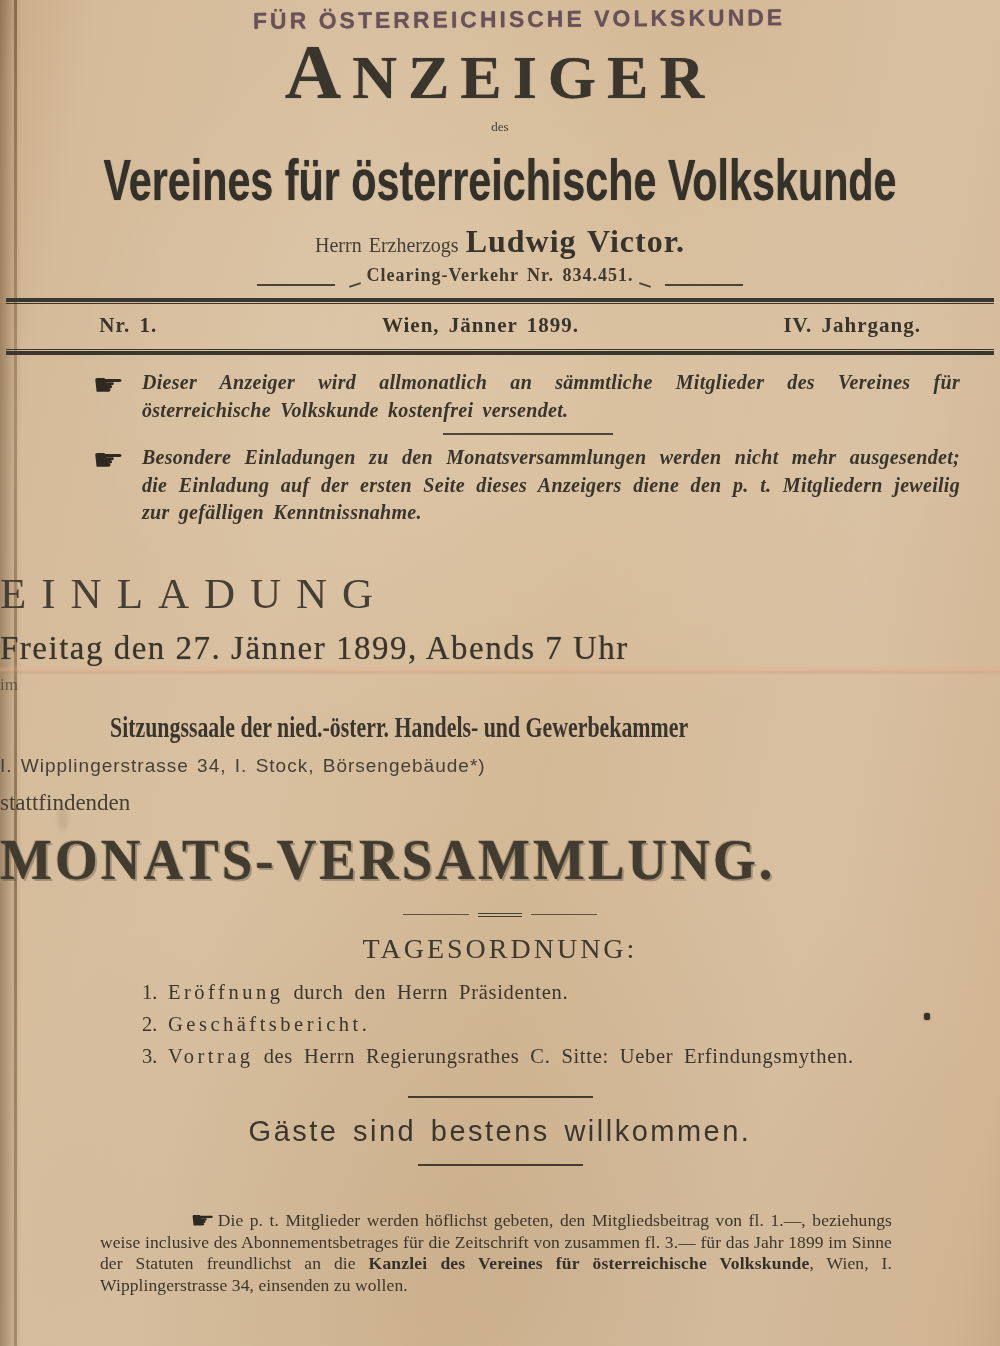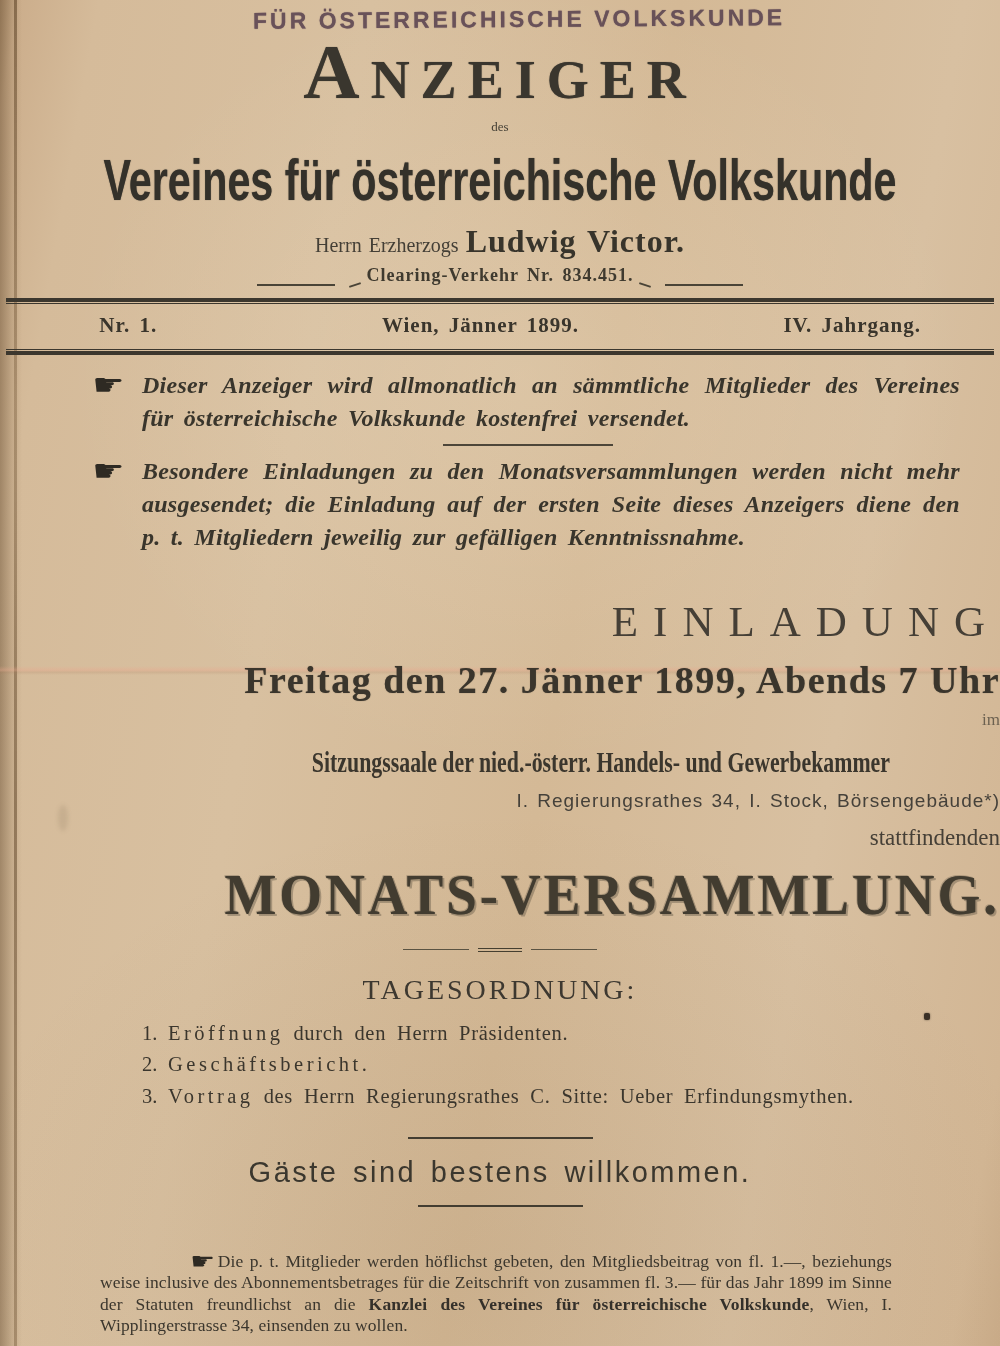--- a/index.html
+++ b/index.html
@@ -27,21 +27,21 @@
   .content{position:relative;z-index:2;}
 
   .stamp{margin:6px 0 0 253px;width:fit-content;
     font-family:"Liberation Sans",sans-serif;font-weight:bold;font-size:23px;letter-spacing:3px;
     color:#5a4350;opacity:.88;transform:rotate(-0.4deg);text-shadow:0 0 1px rgba(90,67,80,.8);}
 
   .masthead{text-align:center;}
   .title{margin:0;font-weight:bold;color:#3a362e;letter-spacing:11px;line-height:1;
     text-shadow:0 0 1px rgba(58,54,46,.75);}
   .title .initial{font-size:78px;}
-  .title .rest{font-size:54px;}
+  .title .rest{font-size:62px;}
   .des{font-size:13px;margin-top:8px;color:#443f35;}
   .org{margin-top:10px;font-family:"Liberation Sans",sans-serif;font-weight:bold;font-size:48px;
     color:#34312a;transform:scale(0.86,1.2);transform-origin:50% 50%;white-space:nowrap;
     text-shadow:0 0 1px rgba(52,49,42,.7);padding:8px 0 10px;}
   .protectorate{font-size:19px;letter-spacing:1px;color:#443f36;margin-top:6px;word-spacing:3px;}
   .patron{margin-top:5px;font-size:20px;color:#443f36;word-spacing:2px;}
   .patron b{font-size:32px;letter-spacing:1px;color:#38342b;text-align:center;}
   .clearing{margin-top:5px;display:flex;align-items:flex-end;justify-content:center;
     font-weight:bold;font-size:18px;letter-spacing:1px;color:#3f3a2f;word-spacing:3px;}
   .orn-dash{display:inline-block;width:78px;border-top:2px solid #4a4437;margin:0 14px;}
@@ -53,43 +53,43 @@
   .issue-bar{display:flex;align-items:flex-end;margin:0 6px;padding:9px 0 11px;}
   .issue-bar .cell{display:flex;align-items:center;justify-content:center;
     font-weight:bold;font-size:21px;color:#3a352c;letter-spacing:1px;word-spacing:3px;}
   .cell.c1{width:25%;} .cell.c2{width:46%;} .cell.c3{width:29%;}
   .vdiv{width:0;border-left:5px double #3c372e;}
 
   .notices{margin:14px 40px 0 95px;}
   .notice{display:flex;gap:20px;}
   .manicule{font-family:"DejaVu Sans",sans-serif;font-size:30px;line-height:1;color:#2e2a23;
     transform:scaleX(1.2);margin-top:1px;}
-  .notice-text{flex:1;font-weight:bold;font-style:italic;font-size:24px;line-height:1.38;
+  .notice-text{flex:1;font-weight:bold;font-style:italic;font-size:20px;line-height:1.38;
     text-align:justify;color:#39352c;letter-spacing:.3px;word-spacing:4px;}
   .notice-div{width:170px;border-top:2px solid #4d4639;margin:9px auto;}
 
-  .inv{text-align:right;}
+  .inv{text-align:left;}
   .inv-heading{margin-top:42px;font-size:43px;letter-spacing:15px;color:#453f36;font-weight:normal;}
   .inv-sub{margin-top:10px;font-size:18px;letter-spacing:2px;color:#4a4439;}
-  .inv-datetime{margin-top:12px;font-weight:bold;font-size:38px;letter-spacing:1.5px;color:#3a352c;
-    text-shadow:0 0 1px rgba(58,53,44,.6);padding-left:47px;}
+  .inv-datetime{margin-top:12px;font-weight:normal;font-size:33px;letter-spacing:1.5px;color:#3a352c;
+    text-shadow:0 0 1px rgba(58,53,44,.6);}
   .inv-im{margin-top:8px;font-size:17px;color:#4a4439;opacity:.75;}
   .venue{margin-top:16px;font-weight:bold;font-size:28px;color:#3b362d;white-space:nowrap;
     transform:scale(0.78,1.06);transform-origin:50% 50%;}
   .address{margin-top:12px;font-family:"Liberation Sans",sans-serif;font-size:19px;
     letter-spacing:1px;color:#45413a;word-spacing:2px;}
   .stattf{margin-top:13px;font-size:23px;color:#453f36;}
   .event-title{margin-top:12px;font-weight:bold;font-size:55px;letter-spacing:3px;color:#423c30;
     text-shadow:2px 2px 0 rgba(66,60,48,.32), -1px -1px 0 rgba(66,60,48,.22), 0 0 1px rgba(66,60,48,.6);
     transform:scaleY(1.03);}
   .orn2{display:flex;align-items:center;justify-content:center;gap:9px;margin-top:22px;}
   .orn2 .thin{width:66px;border-top:1px solid #5a5342;}
   .orn2 .thick{width:44px;border-top:4px double #453f30;}
 
-  .agenda-heading{margin-top:22px;text-align:center;font-size:28px;letter-spacing:3px;color:#3d3830;}
+  .agenda-heading{margin-top:16px;text-align:center;font-size:28px;letter-spacing:3px;color:#3d3830;}
   .agenda{margin:12px 60px 0 142px;}
   .agenda-item{display:flex;font-size:20.5px;line-height:1.55;color:#3b362d;}
   .agenda-item .num{width:26px;letter-spacing:0;}
   .agenda-item .emph{letter-spacing:3.5px;margin-right:10px;}
   .agenda-item .rest{letter-spacing:.7px;word-spacing:5px;}
 
   .g-div1{width:185px;border-top:2px solid #433d31;margin:24px auto 0;}
   .guests{margin-top:17px;text-align:center;font-family:"Liberation Sans",sans-serif;
     font-size:29px;letter-spacing:2.5px;word-spacing:4px;color:#3b372e;}
   .g-div2{width:165px;border-top:2px solid #433d31;margin:16px auto 0;}
@@ -149,21 +149,21 @@
         <span class="manicule">☛</span>
         <p class="notice-text" style="margin:0">Besondere Einladungen zu den Monatsversammlungen werden nicht mehr ausgesendet; die Einladung auf der ersten Seite dieses Anzeigers diene den p. t. Mitgliedern jeweilig zur gefälligen Kenntnissnahme.</p>
       </div>
     </div>
 
     <div class="inv">
       <div class="inv-heading">EINLADUNG</div>
       <div class="inv-datetime">Freitag den 27. Jänner 1899, Abends 7 Uhr</div>
       <div class="inv-im">im</div>
       <div class="venue">Sitzungssaale der nied.-österr. Handels- und Gewerbekammer</div>
-      <div class="address">I. Regierungsrathes 34, I. Stock, Börsengebäude*)</div>
+      <div class="address">I. Wipplingerstrasse 34, I. Stock, Börsengebäude*)</div>
       <div class="stattf">stattfindenden</div>
       <div class="event-title">MONATS-VERSAMMLUNG.</div>
       <div class="orn2">
         <span class="thin"></span>
         <span class="thick"></span>
         <span class="thin"></span>
       </div>
     </div>
 
     <div class="agenda-heading">TAGESORDNUNG:</div>

